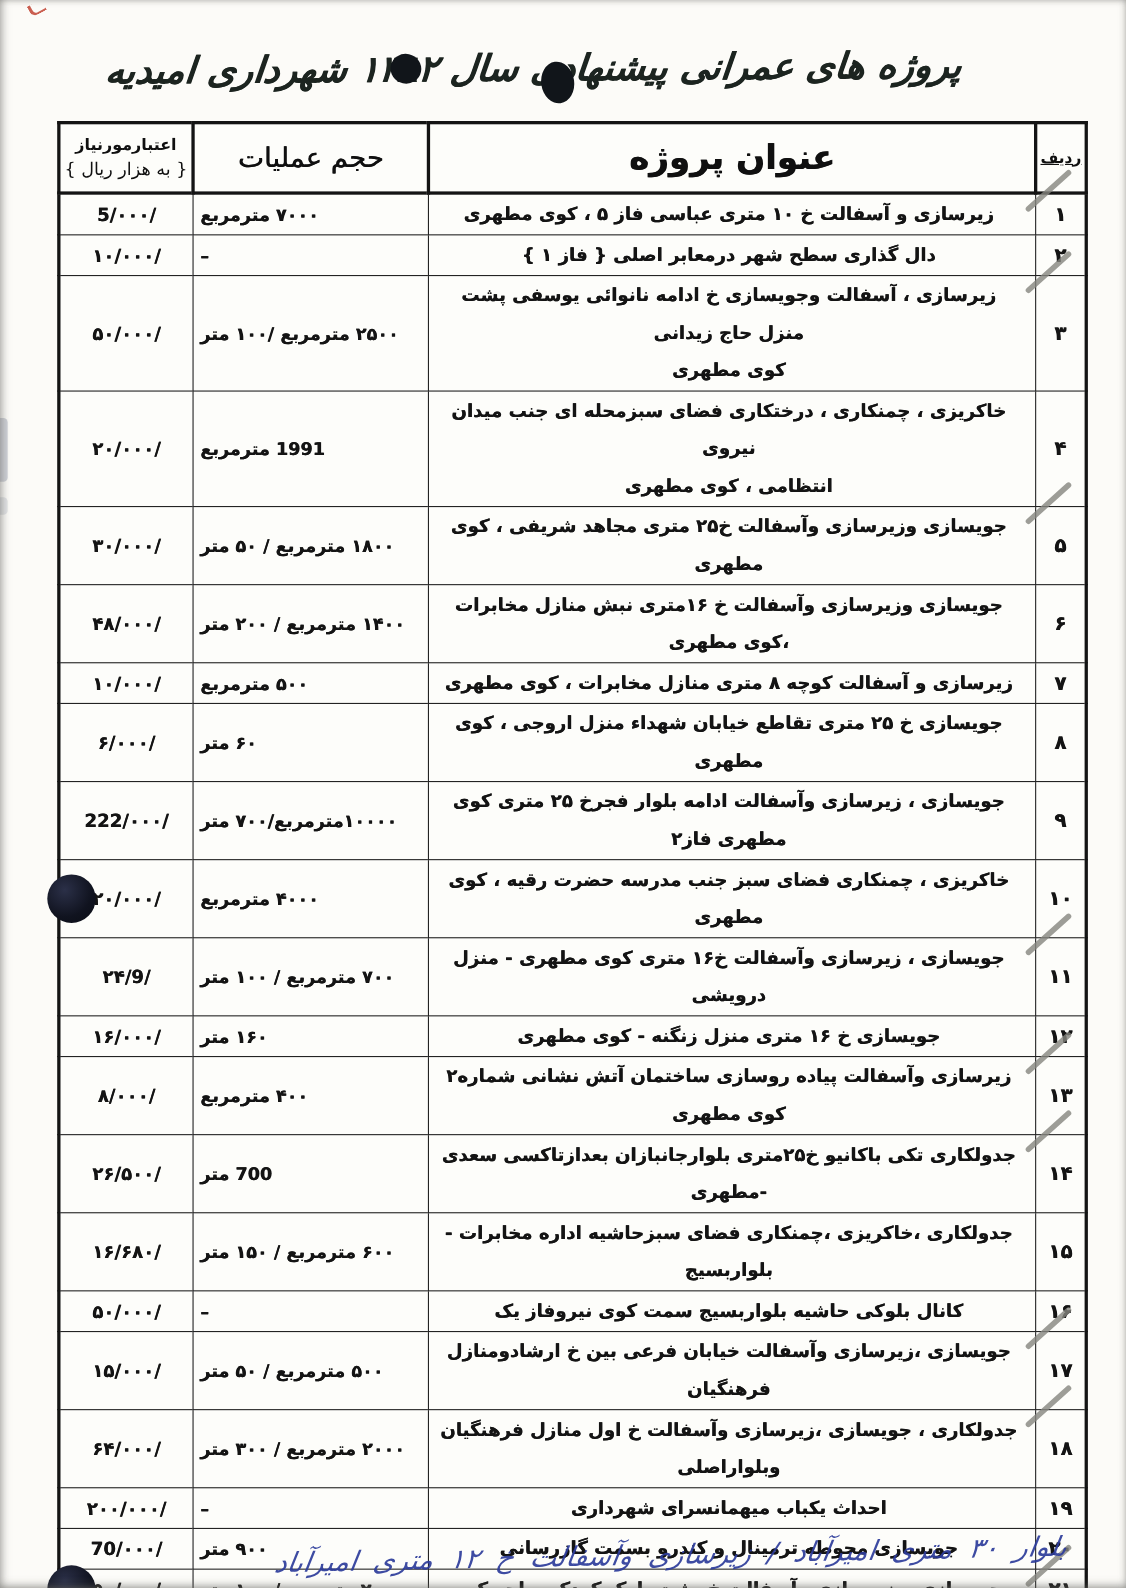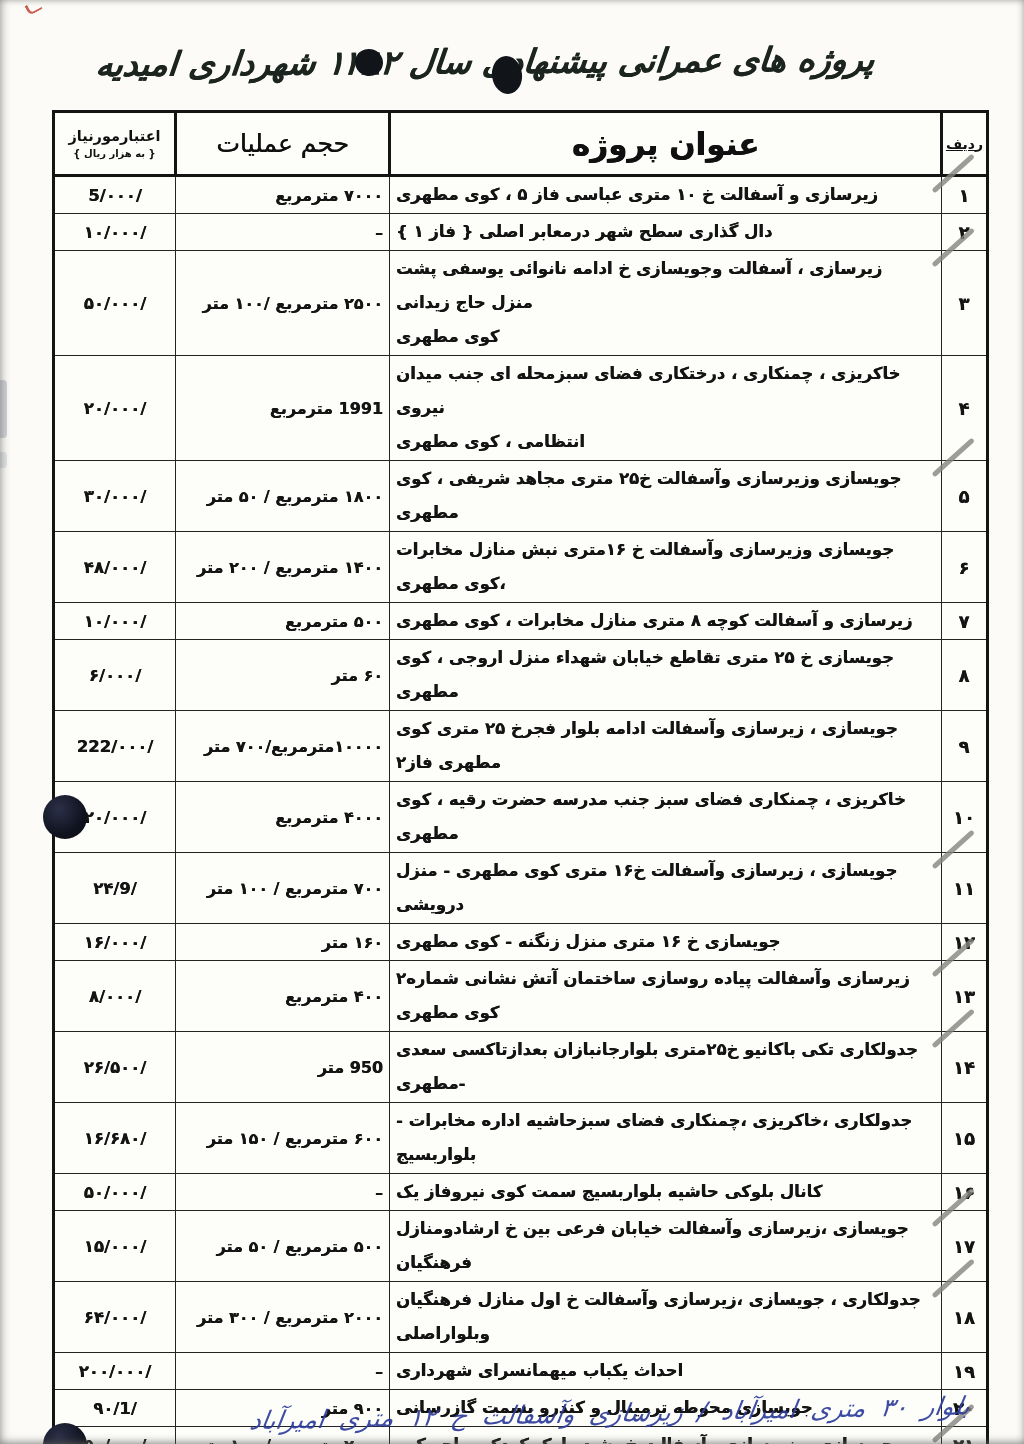--- a/index.html
+++ b/index.html
@@ -56,31 +56,31 @@
   col.c-credit { width:122px; }
 
   thead th {
     border:3px solid #141414; height:64px; vertical-align:middle;
     text-align:center; color:#101010; background:#fdfdfa;
   }
   th.h-radif  { font-size:14px; font-weight:bold;text-decoration:underline; }
   th.h-title  { font-size:31px; font-weight:bold; text-shadow:.6px 0 0 #101010; }
   th.h-volume { font-size:25px; font-weight:normal; text-shadow:.6px 0 0 #101010; }
   th.h-credit { font-size:14.5px; font-weight:bold; }
-  .credit-unit { font-size:10px; font-weight:bold; margin-top:4px; }
+  .credit-unit { font-size:16px; font-weight:normal; margin-top:4px; }
 
   tbody td {
     border:1.6px solid #232323; height:34px; vertical-align:middle;
     color:#141414; font-weight:bold; padding:1px 6px;
     text-shadow:.3px 0 0 #141414;
   }
   td.c-radif { position:relative; text-align:center; font-size:18px; padding:1px 2px; overflow:visible; }
-  td.c-title { text-align:left; font-size:16.5px; padding:1px 12px 1px 6px; }
+  td.c-title { text-align:center; font-size:16.5px; padding:1px 12px 1px 6px; }
   .title-text { white-space:pre-line; line-height:34px; display:block; }
-  td.c-volume { text-align:right; font-size:16px; white-space:nowrap; }
+  td.c-volume { text-align:left; font-size:16px; white-space:nowrap; }
   td.c-credit { position:relative; text-align:center; font-size:16.5px; overflow:visible; }
   .credit-val { direction:ltr; unicode-bidi:isolate; display:inline-block; letter-spacing:1px; }
 
   .check-slash {
     position:absolute; left:-16px; top:-6px; width:54px; height:4.5px;
     background:#84847e; border-radius:3px; transform:rotate(-42deg);
     opacity:.8; z-index:6; pointer-events:none;
   }
   .ink-blob {
     position:absolute; left:-12px; top:50%; transform:translateY(-50%);
@@ -344,21 +344,21 @@
   </tr>
           <tr>
     <td class="c-radif">
       <span>۱۴</span>
       <span class="check-slash"></span>
     </td>
     <td class="c-title">
       <span class="title-text">جدولکاری تکی باکانیو خ۲۵متری بلوارجانبازان بعدازتاکسی سعدی -مطهری</span>
     </td>
     <td class="c-volume">
-      <span>950 متر</span>
+      <span>700 متر</span>
     </td>
     <td class="c-credit">
       <span class="credit-val" dir="ltr">۲۶/۵۰۰/</span>
       
     </td>
   </tr>
           <tr>
     <td class="c-radif">
       <span>۱۵</span>
       
@@ -443,21 +443,21 @@
       <span>۲۰</span>
       
     </td>
     <td class="c-title">
       <span class="title-text">جویسازی محوطه ترمینال و کندرو بسمت گازرسانی</span>
     </td>
     <td class="c-volume">
       <span>۹۰۰ متر</span>
     </td>
     <td class="c-credit">
-      <span class="credit-val" dir="ltr">۹۰/1/</span>
+      <span class="credit-val" dir="ltr">70/۰۰۰/</span>
       
     </td>
   </tr>
           <tr>
     <td class="c-radif">
       <span>۲۱</span>
       <span class="check-slash"></span>
     </td>
     <td class="c-title">
       <span class="title-text">جویسازی و زیرسازی وآسفالت خ پشت پارک کودک ، پاچه کوه</span>

